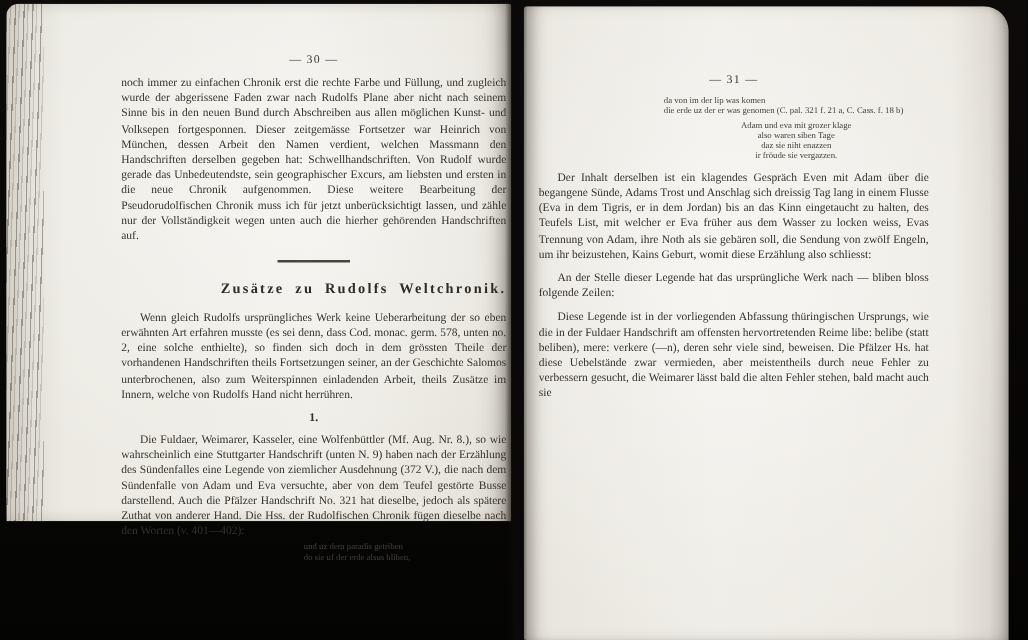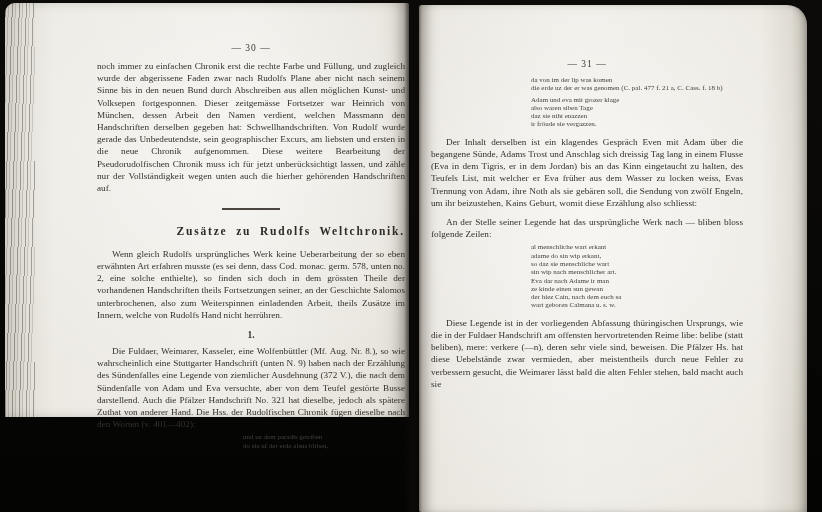--- a/index.html
+++ b/index.html
@@ -38,21 +38,21 @@
     position:absolute; left:404px; top:0; width:18px; height:512px; z-index:3;
     background:linear-gradient(90deg, rgba(12,10,8,0) 0, rgba(12,10,8,0.55) 30%,
       #0b0907 45%, #0b0907 60%, rgba(12,10,8,0.35) 80%, rgba(12,10,8,0) 100%);
   }
   .text-block { position:absolute; }
   .tb-left  { left:92px; top:40px; width:308px; }
   .tb-right { left:12px; top:54px; width:312px; }
   .page-number { text-align:center; font-size:9.5px; letter-spacing:1px; margin-bottom:7px; color:#3c3932; }
   p.body { font-size:9.2px; line-height:12.2px; text-align:justify; }
   p.indent { text-indent:15px; }
-  .mt  { margin-top:5px; }
+  .mt  { margin-top:5px;text-align:center; }
   .mt2 { margin-top:7px; }
   .verse {
     font-size:7px; line-height:8.3px; white-space:pre-line;
     margin-left:100px; margin-top:3px; color:#45413a;
   }
   .tb-left .verse { margin-left:146px; }
   .rule { width:58px; height:1.5px; background:#4a463f; margin:14px auto 0; }
   .chapter-heading {
     text-align:right; font-size:11.5px; font-weight:bold;
     letter-spacing:1.8px; word-spacing:4px; margin:15px 0 11px; color:#2f2c26;
@@ -78,32 +78,24 @@
 do sie uf der erde alsus bliben,</div>
     </div>
   </div>
 
   <div class="gutter"></div>
 
   <div class="page page-right">
     <div class="text-block tb-right">
       <div class="page-number">— 31 —</div>
       <div class="verse">da von im der lip was komen
-die erde uz der er was genomen (C. pal. 477 f. 21 a,  C. Cass. f. 18 b)</div>
+die erde uz der er was genomen (C. pal. 321 f. 21 a,  C. Cass. f. 18 b)</div>
       <div class="verse mt">Adam und eva mit grozer klage
 also waren siben Tage
 daz sie niht enazzen
 ir fröude sie vergazzen.</div>
       <p class="body indent mt2">Der Inhalt derselben ist ein klagendes Gespräch Even mit Adam über die begangene Sünde, Adams Trost und Anschlag sich dreissig Tag lang in einem Flusse (Eva in dem Tigris, er in dem Jordan) bis an das Kinn eingetaucht zu halten, des Teufels List, mit welcher er Eva früher aus dem Wasser zu locken weiss, Evas Trennung von Adam, ihre Noth als sie gebären soll, die Sendung von zwölf Engeln, um ihr beizustehen, Kains Geburt, womit diese Erzählung also schliesst:</p>
-      <p class="body indent mt2">An der Stelle seiner Legende hat das ursprüngliche Werk nach — bliben bloss folgende Zeilen:</p>
-      <div class="verse mt">al menschliche wart erkant
-adame do sin wip erkant,
-so daz sie menschliche wart
-sin wip nach menschlicher art.
-Eva dar nach Adame ir man
-ze kinde einen sun gewan
-der hiez Cain, nach dem euch sa
-wart geboren Calmana u. s. w.</div>
+      <p class="body indent mt2">An der Stelle dieser Legende hat das ursprüngliche Werk nach — bliben bloss folgende Zeilen:</p>
       <p class="body indent mt2">Diese Legende ist in der vorliegenden Abfassung thüringischen Ursprungs, wie die in der Fuldaer Handschrift am offensten hervortretenden Reime libe: belibe (statt beliben), mere: verkere (—n), deren sehr viele sind, beweisen. Die Pfälzer Hs. hat diese Uebelstände zwar vermieden, aber meistentheils durch neue Fehler zu verbessern gesucht, die Weimarer lässt bald die alten Fehler stehen, bald macht auch sie</p>
     </div>
   </div>
 
 </div>
 
 </body></html>

